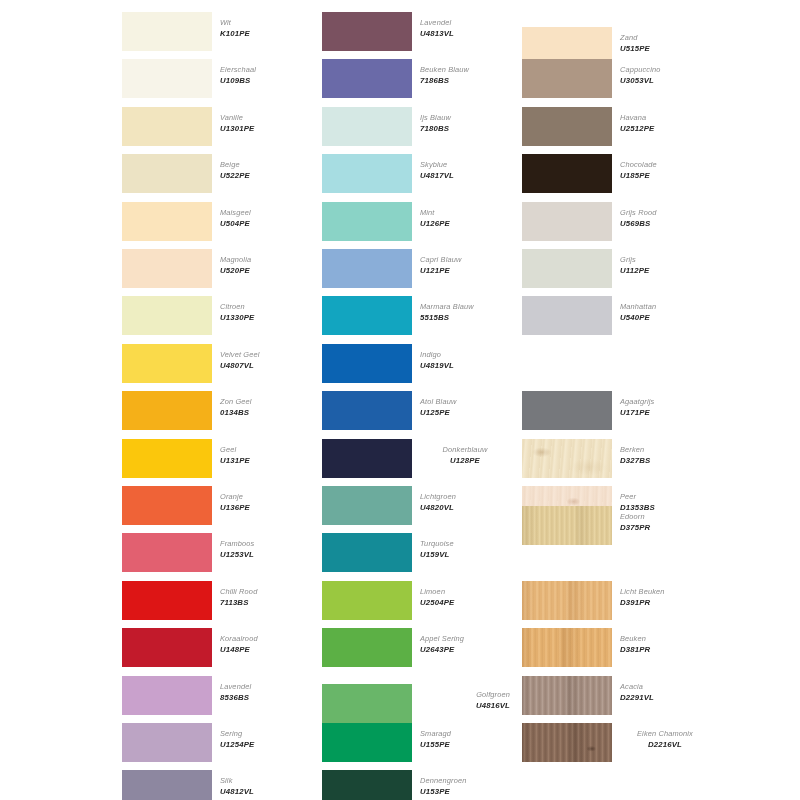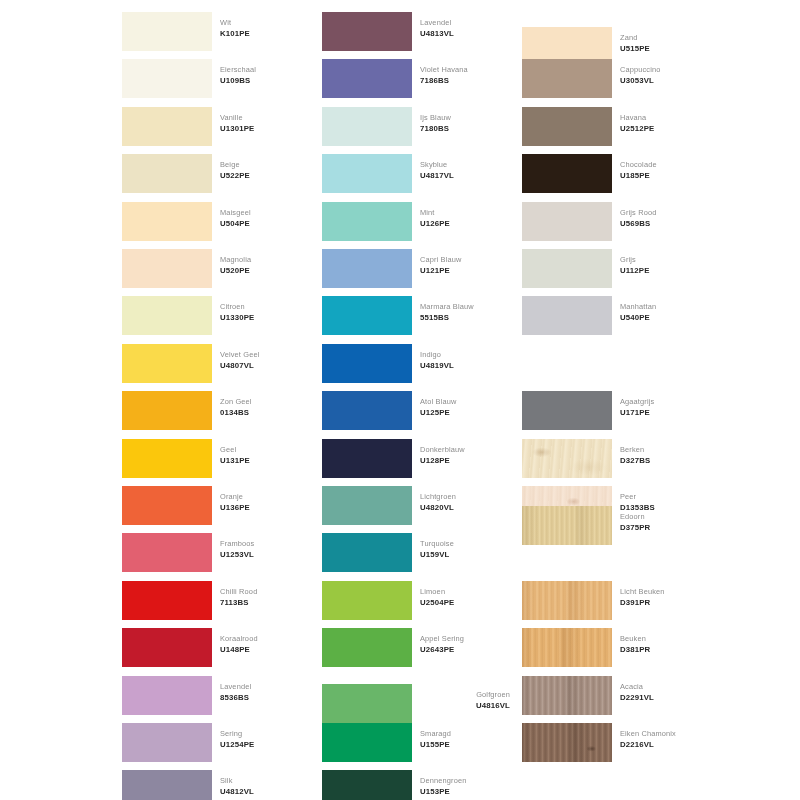--- a/index.html
+++ b/index.html
@@ -19,20 +19,21 @@
     position: relative;
     width: 800px;
     height: 800px;
     background: #ffffff;
   }
   .column {
     position: absolute;
     top: 0;
     width: 200px;
     height: 784px;
+    font-style: italic;
   }
   #col-1 { left: 110px; }
   #col-2 { left: 310px; }
   #col-3 { left: 510px; }
 
   .swatch-row {
     position: absolute;
     left: 0;
     width: 200px;
     height: 47.4px;
@@ -204,21 +205,21 @@
       <div class="swatch-row" style="top: 8px;">
         <div class="swatch-chip" style="background-color: rgb(122, 81, 96);"></div>
         <div class="swatch-label">
           <span class="swatch-name">Lavendel</span>
           <span class="swatch-code">U4813VL</span>
         </div>
       </div>
       <div class="swatch-row" style="top: 55.4px;">
         <div class="swatch-chip" style="background-color: rgb(106, 106, 168);"></div>
         <div class="swatch-label">
-          <span class="swatch-name">Violet Havana</span>
+          <span class="swatch-name">Beuken Blauw</span>
           <span class="swatch-code">7186BS</span>
         </div>
       </div>
       <div class="swatch-row" style="top: 102.8px;">
         <div class="swatch-chip" style="background-color: rgb(213, 232, 228);"></div>
         <div class="swatch-label">
           <span class="swatch-name">Ijs Blauw</span>
           <span class="swatch-code">7180BS</span>
         </div>
       </div>
@@ -257,21 +258,21 @@
           <span class="swatch-code">U4819VL</span>
         </div>
       </div>
       <div class="swatch-row" style="top: 387.2px;">
         <div class="swatch-chip" style="background-color: rgb(30, 95, 168);"></div>
         <div class="swatch-label">
           <span class="swatch-name">Atol Blauw</span>
           <span class="swatch-code">U125PE</span>
         </div>
       </div>
-      <div class="swatch-row" style="top: 434.6px;">
+      <div class="swatch-row" style="top: 434.6px; text-align: center;">
         <div class="swatch-chip" style="background-color: rgb(34, 37, 66);"></div>
         <div class="swatch-label">
           <span class="swatch-name">Donkerblauw</span>
           <span class="swatch-code">U128PE</span>
         </div>
       </div>
       <div class="swatch-row" style="top: 482px;">
         <div class="swatch-chip" style="background-color: rgb(108, 171, 157);"></div>
         <div class="swatch-label">
           <span class="swatch-name">Lichtgroen</span>
@@ -425,21 +426,21 @@
       </div>
       <div class="swatch-row" style="top: 671.6px;">
         <div class="swatch-chip" style="background-color: rgb(171, 148, 135);">
           <span class="grain" style="background-image: repeating-linear-gradient(90deg, rgba(96, 76, 64, 0) 0px, rgba(96, 76, 64, 0.22) 1px, rgba(222, 206, 196, 0.3) 2px, rgba(110, 88, 74, 0.12) 4px, rgba(88, 68, 56, 0.2) 6px), linear-gradient(90deg, rgba(70, 54, 44, 0.18) 0%, rgba(70, 54, 44, 0) 10%, rgba(70, 54, 44, 0) 46%, rgba(70, 54, 44, 0.16) 52%, rgba(70, 54, 44, 0) 70%);"></span>
         </div>
         <div class="swatch-label">
           <span class="swatch-name">Acacia</span>
           <span class="swatch-code">D2291VL</span>
         </div>
       </div>
-      <div class="swatch-row" style="top: 719px;">
+      <div class="swatch-row" style="top: 719px; text-align: center;">
         <div class="swatch-chip" style="background-color: rgb(142, 111, 92);">
           <span class="grain" style="background-image: repeating-linear-gradient(90deg, rgba(70, 48, 34, 0) 0px, rgba(70, 48, 34, 0.26) 1px, rgba(206, 176, 152, 0.26) 2px, rgba(82, 58, 42, 0.14) 4px, rgba(62, 42, 30, 0.22) 6px), radial-gradient(7px 4px at 77% 66%, rgba(48, 30, 20, 0.55), rgba(48, 30, 20, 0) 72%), linear-gradient(90deg, rgba(52, 34, 24, 0.2) 0%, rgba(52, 34, 24, 0) 12%, rgba(52, 34, 24, 0) 50%, rgba(52, 34, 24, 0.18) 57%, rgba(52, 34, 24, 0) 76%);"></span>
         </div>
         <div class="swatch-label">
           <span class="swatch-name">Eiken Chamonix</span>
           <span class="swatch-code">D2216VL</span>
         </div>
       </div>
     </div>
 </div>

